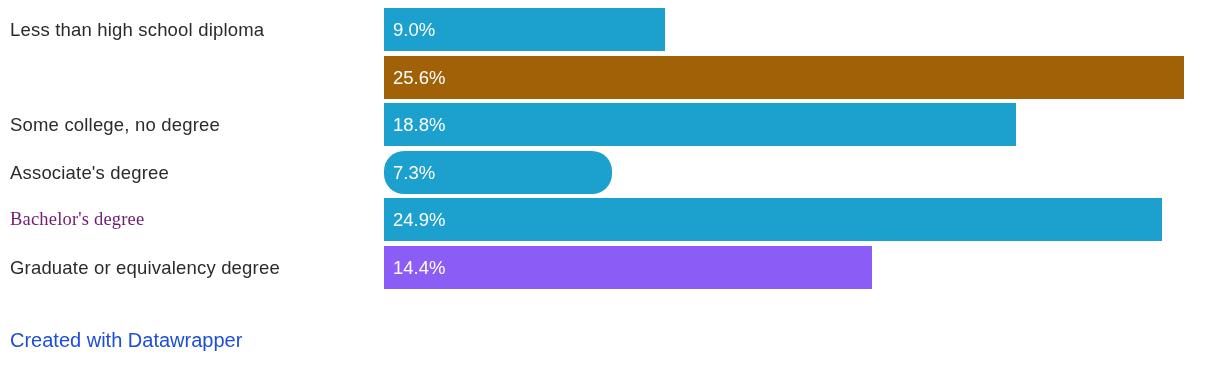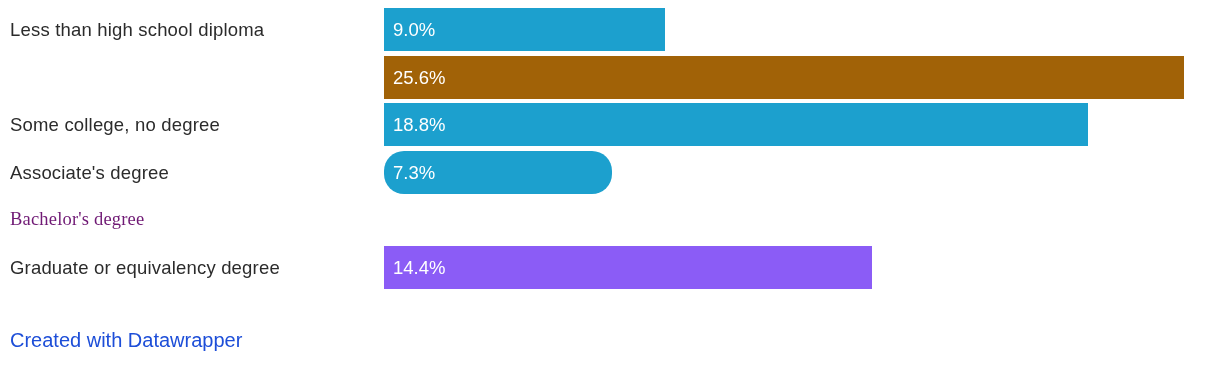--- a/index.html
+++ b/index.html
@@ -96,37 +96,42 @@
       <div class="bar-track">
         <div class="bar" style="width: 800px; background: #a16207;">
           <span class="bar-value" style="color: rgb(255, 255, 255);">25.6%</span>
         </div>
       </div>
     </div>
 
     <div class="row">
       <div class="row-label" style="color: rgb(43, 43, 43);">Some college, no degree</div>
       <div class="bar-track">
-        <div class="bar" style="width: 704px; background: rgb(28, 160, 206);">
+        <div class="bar" style="width: 632px; background: rgb(28, 160, 206);">
           <span class="bar-value" style="color: rgb(255, 255, 255);">18.8%</span>
         </div>
       </div>
     </div>
 
     <div class="row">
       <div class="row-label" style="color: rgb(43, 43, 43);">Associate's degree</div>
       <div class="bar-track">
         <div class="bar" style="width: 228.125px; background: rgb(28, 160, 206); border-radius: 20px;">
           <span class="bar-value" style="color: rgb(255, 255, 255);">7.3%</span>
         </div>
       </div>
     </div>
 
     <div class="row">
       <div class="row-label" style="color: #701a75; font-family: Liberation Serif, serif;">Bachelor's degree</div>
+      <div class="bar-track">
+        <div class="bar" style="width: 778.125px; background: rgb(28, 160, 206);">
+          <span class="bar-value" style="color: rgb(255, 255, 255);">24.9%</span>
+        </div>
+      </div>
     </div>
 
     <div class="row">
       <div class="row-label" style="color: rgb(43, 43, 43);">Graduate or equivalency degree</div>
       <div class="bar-track">
         <div class="bar" style="width: 488px; background: #8b5cf6;">
           <span class="bar-value" style="color: rgb(255, 255, 255);">14.4%</span>
         </div>
       </div>
     </div>

